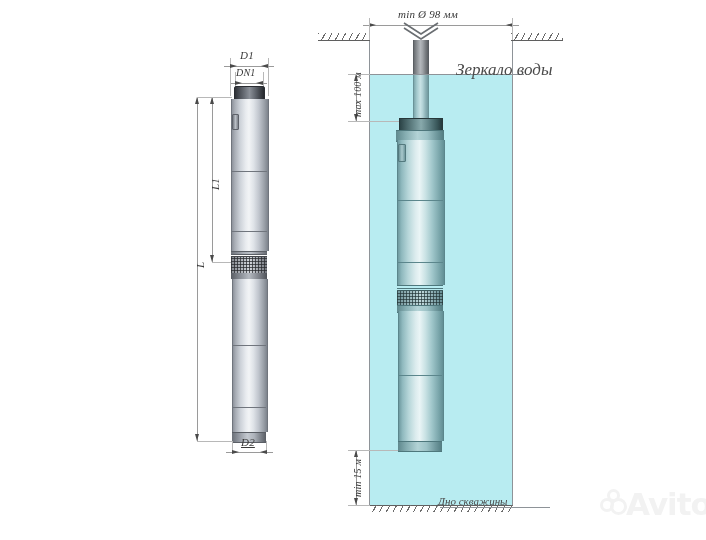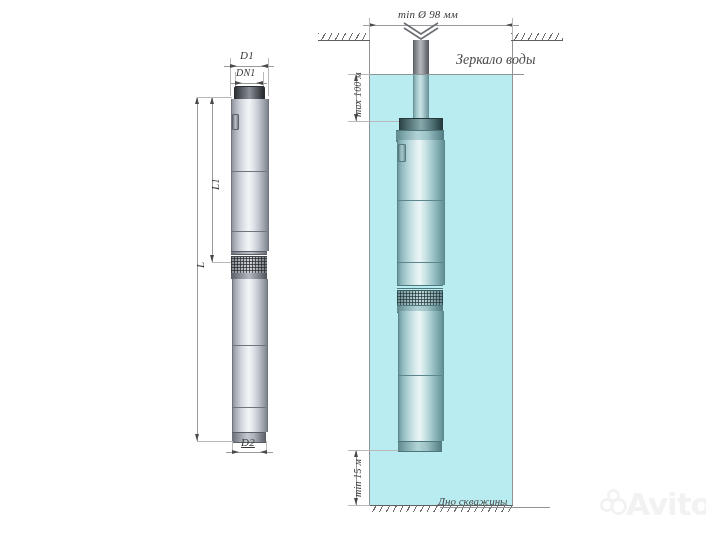--- a/index.html
+++ b/index.html
@@ -352,21 +352,21 @@
 
     <div class="riser" style="left:413px;top:40px;width:14px;height:35px;"></div>
     <svg class="abs" style="left:402px;top:20px;" width="38" height="26" viewBox="0 0 38 26">
       <path d="M2 8 L19 19 L36 8" fill="none" stroke="#6a6e72" stroke-width="1.6"></path>
       <path d="M2 3 L19 14 L36 3" fill="none" stroke="#6a6e72" stroke-width="1.6"></path>
     </svg>
 
     <div class="riser-sub" style="left:413px;top:74px;width:14px;height:45px;"></div>
 
     <div class="ext-line-h" style="left:369px;top:74px;width:155px;background:#8e9398;"></div>
-    <div class="lbl-ru" style="left:456px;top:52px;font-size:14px;">Зеркало воды</div>
+    <div class="lbl-ru" style="left:456px;top:60px;font-size:17px;">Зеркало воды</div>
 
     <div class="dim-line-v" style="left:356px;top:74px;height:47px;"></div>
     <div class="arr arr-up" style="left:353.5px;top:74px;"></div>
     <div class="arr arr-down" style="left:353.5px;top:114px;"></div>
     <div class="ext-line-h" style="left:348px;top:74px;width:22px;"></div>
     <div class="ext-line-h" style="left:348px;top:121px;width:66px;"></div>
     <div class="lbl rot90" style="left:352px;top:117px;font-size:10px;">max 100 м</div>
 
     <div class="dim-line-v" style="left:356px;top:450px;height:55px;"></div>
     <div class="arr arr-up" style="left:353.5px;top:450px;"></div>

